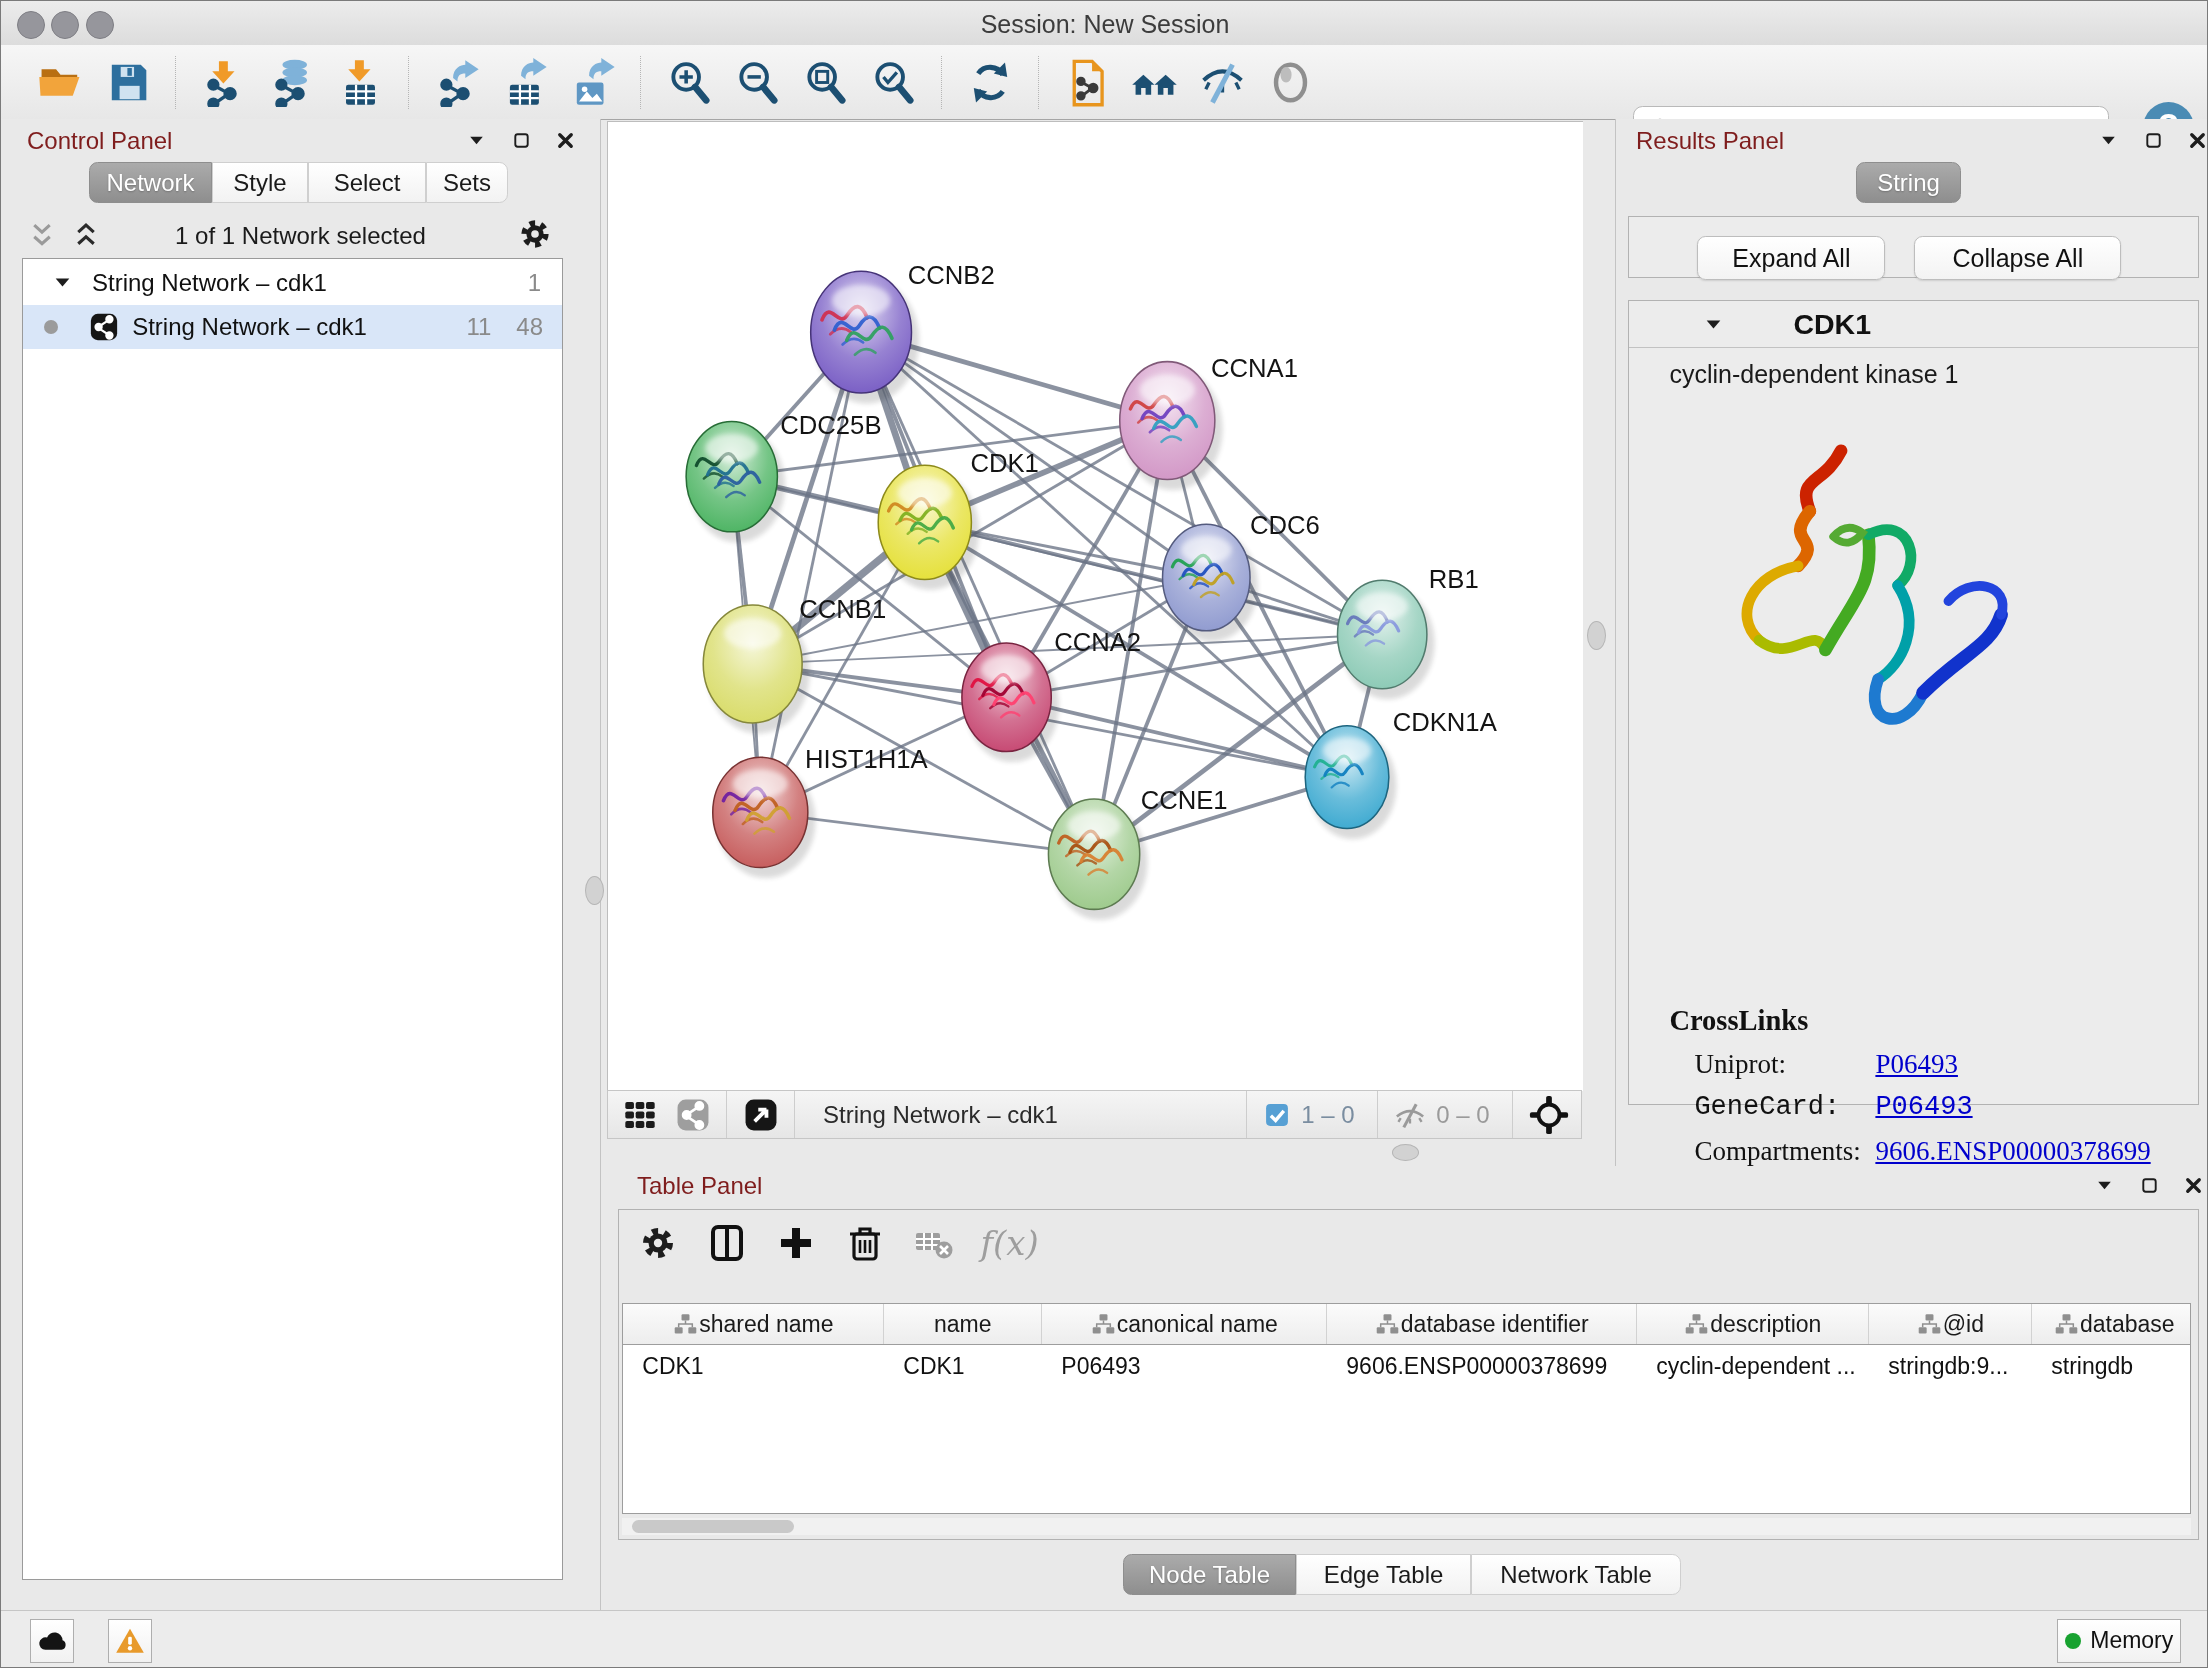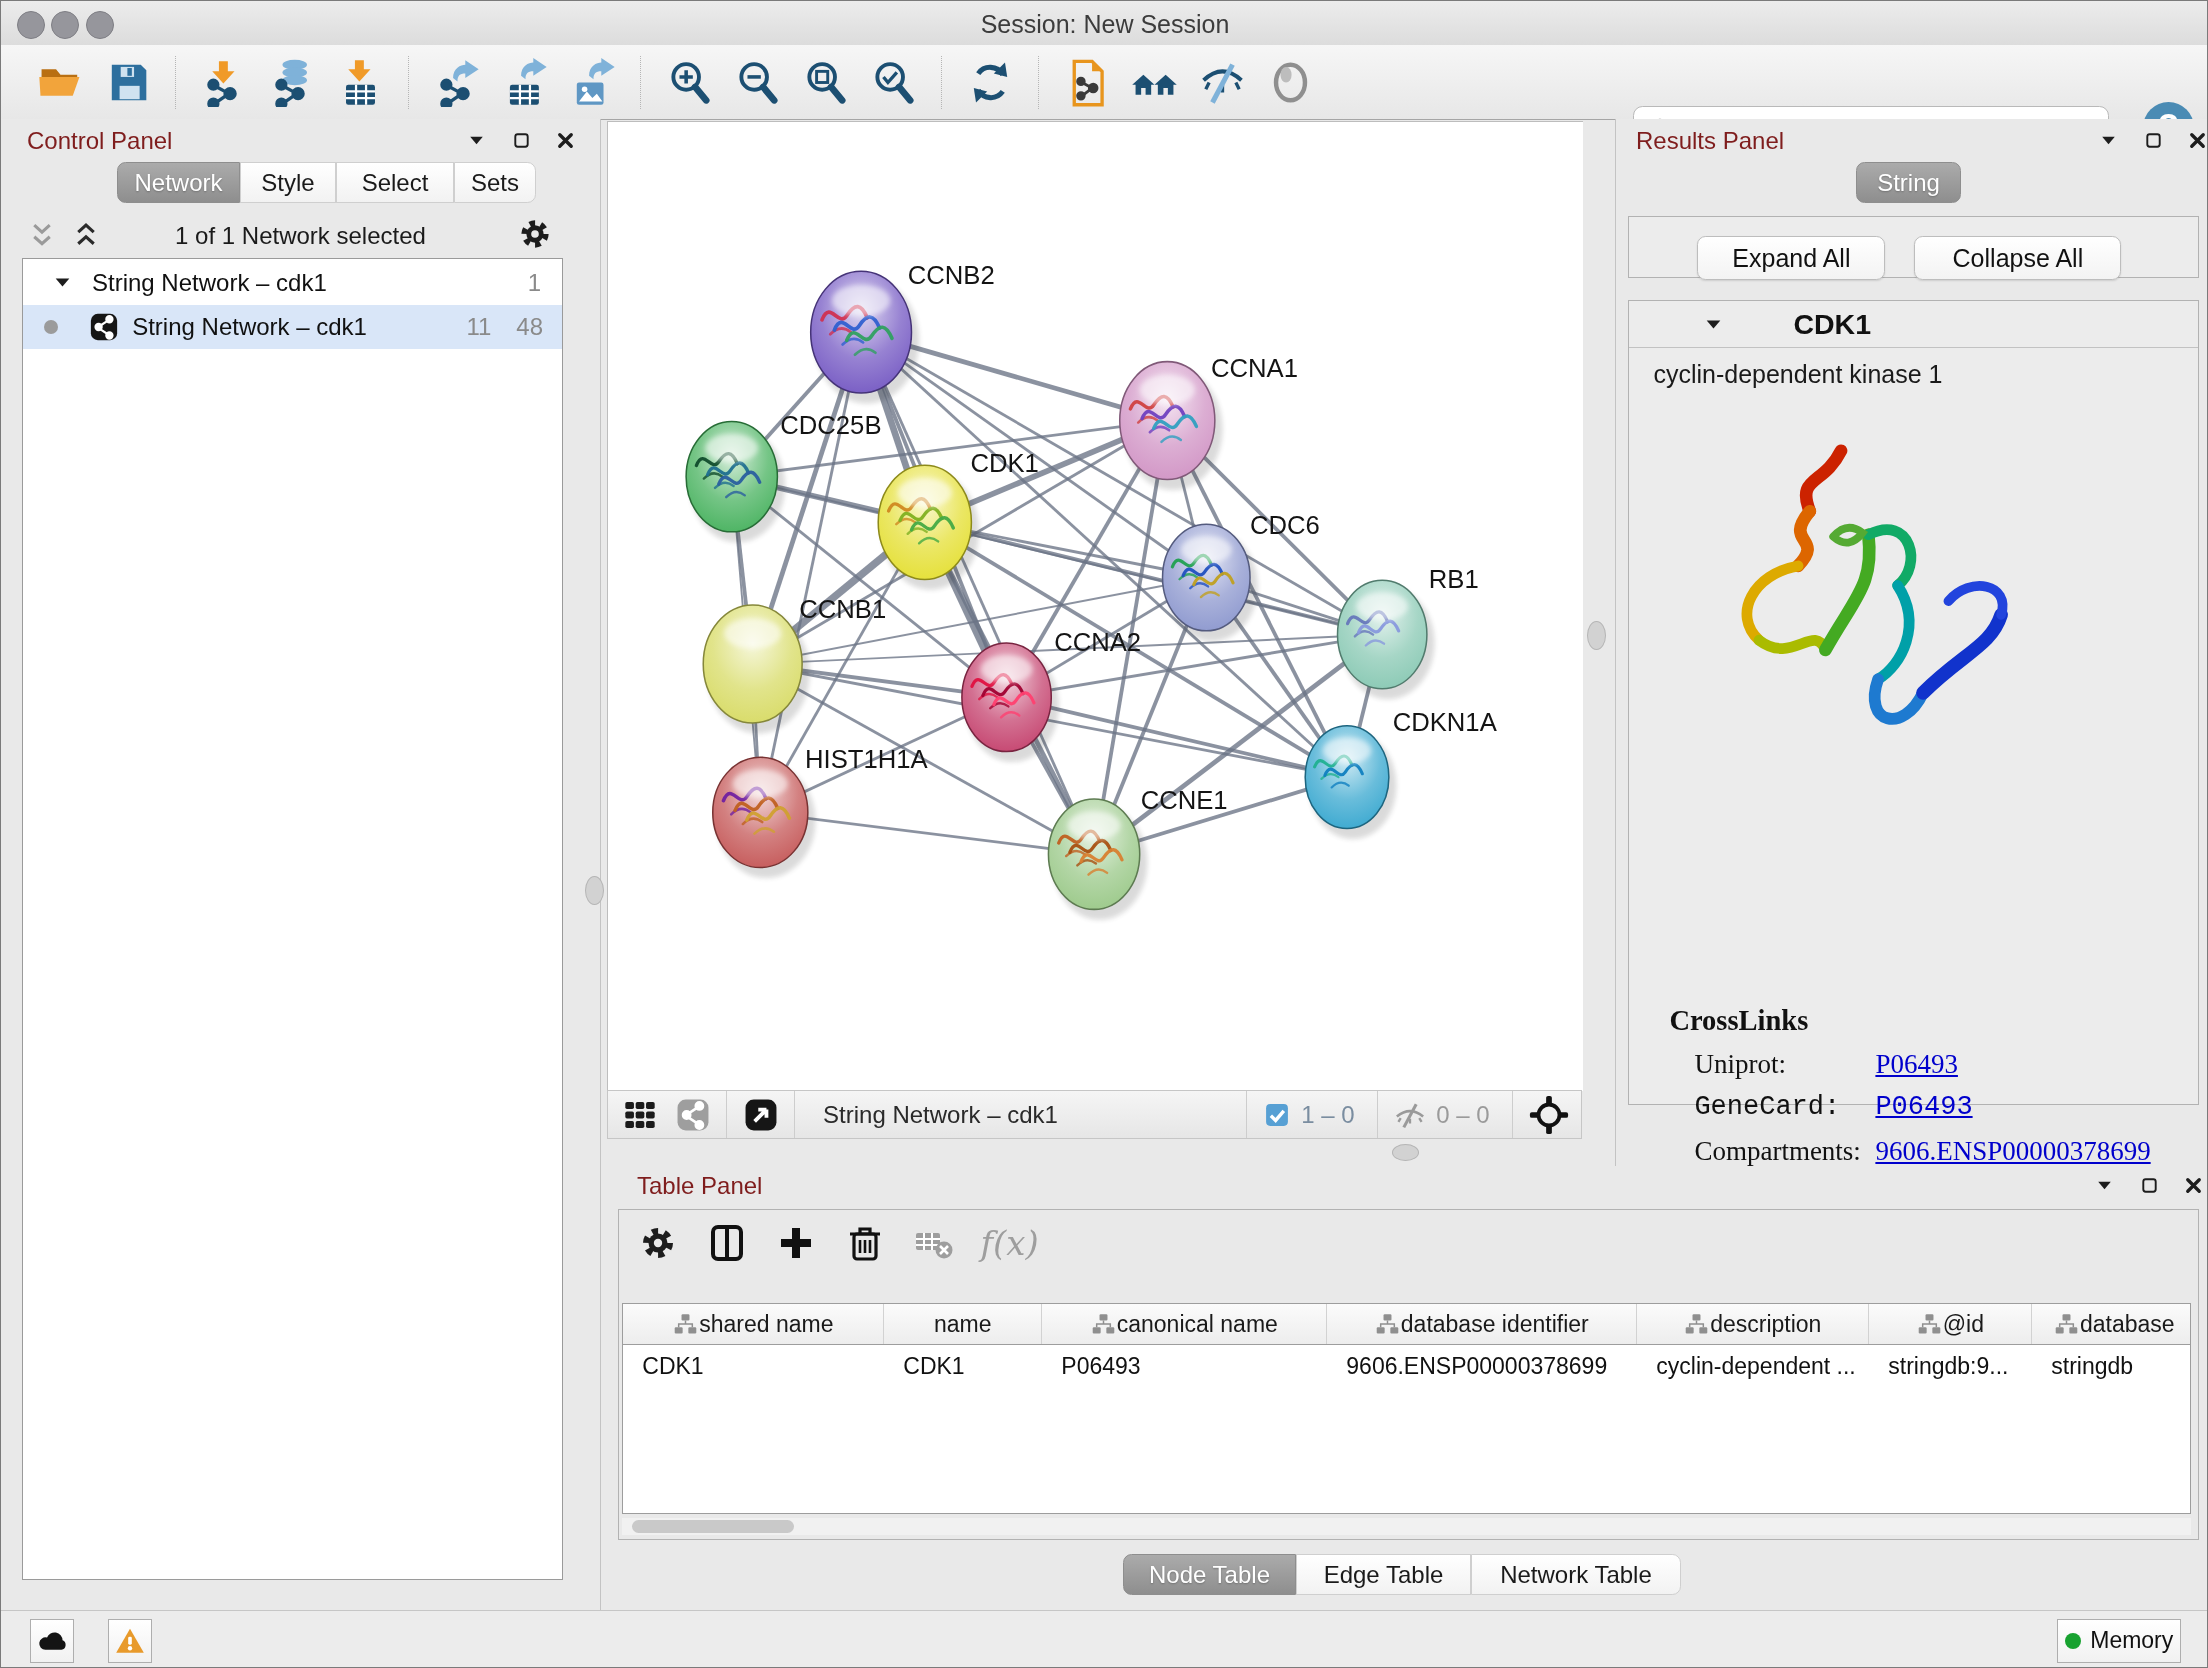--- a/index.html
+++ b/index.html
@@ -33,21 +33,21 @@
   .tab{height:41px;border:1px solid #cfcfcf;background:linear-gradient(#ffffff,#f2f2f2);
     color:#1a1a1a;font-size:24px;display:flex;align-items:center;justify-content:center;
     box-sizing:border-box;cursor:pointer;}
   .tab.active{background:linear-gradient(#ababab,#8e8e8e);color:#fff;border-color:#8e8e8e;
     text-shadow:0 1px 1.9px rgba(0,0,0,.25);}
   .tab.first{border-radius:8.6px 0 0 8.6px;}
   .tab.last{border-radius:0 8.6px 8.6px 0;}
   
   .cp{position:absolute;left:0;top:118px;width:599px;height:1491px;background:#e9e9e9;
       border-right:1px solid #c3c3c3;}
-  .cp-tabs{position:absolute;left:88px;top:43px;display:flex;margin-left:28px;}
+  .cp-tabs{position:absolute;left:88px;top:43px;display:flex;}
   .treebox{position:absolute;left:21px;top:139px;width:539px;height:1320px;background:#fff;
     border:1.9px solid #9a9a9a;}
   .treerow{position:absolute;left:0;width:100%;height:44px;display:flex;align-items:center;font-size:24px;color:#111;}
   .treerow .cnt{color:#8a8a8a;}
   .selrow{background:#d9e6f8;}
   
   .canvas{position:absolute;left:606px;top:120px;width:975px;height:969px;background:#fff;
     border-left:1px solid #bdbdbd;border-top:1px solid #bdbdbd;}
   .navbar{position:absolute;left:606px;top:1089px;width:975px;height:49px;
     background:linear-gradient(#f5f5f5,#e6e6e6);border:1px solid #c6c6c6;box-sizing:border-box;
@@ -60,21 +60,21 @@
   .rp{position:absolute;left:1614px;top:118px;width:594px;height:1047px;background:#e9e9e9;
      border-left:1px solid #c3c3c3;}
   .rp-tab{position:absolute;left:240px;top:43px;width:105px;}
   .rbox{position:absolute;background:#ececec;border:1.9px solid #b2b2b2;box-sizing:border-box;}
   .btn{background:linear-gradient(#ffffff,#f3f3f3);border:1px solid #bdbdbd;border-radius:8.6px;
     font-size:25px;color:#111;display:flex;align-items:center;justify-content:center;cursor:pointer;
     box-shadow:0 1px 1.9px rgba(0,0,0,.12);}
   .geneheader{position:absolute;left:0;top:0;width:100%;height:46px;border-bottom:1px solid #c2c2c2;
     display:flex;align-items:center;}
   .genename{font-size:28.5px;font-weight:bold;color:#111;}
-  .genedesc{position:absolute;left:24px;top:59px;font-size:25px;color:#1a1a1a;}
+  .genedesc{position:absolute;left:40px;top:59px;font-size:25px;color:#1a1a1a;}
   .xl{font-family:"Liberation Serif",serif;}
   .xl-title{position:absolute;left:40px;top:704px;font-size:28.5px;font-weight:bold;color:#111;}
   .xl-row{position:absolute;left:65px;width:495px;height:44px;font-size:27px;color:#111;display:flex;}
   .xl-row .lab{width:181px;}
   .xl-row a{color:#0000cc;text-decoration:underline;cursor:pointer;}
   
   .tp{position:absolute;left:606px;top:1165px;width:1603px;height:444px;background:#e9e9e9;}
   .tpbox{position:absolute;left:10.5px;top:43px;width:1581px;height:331px;background:#e9e9e9;
     border:1.9px solid #b2b2b2;box-sizing:border-box;}
   .tptools{position:absolute;left:17px;top:11.4px;display:flex;align-items:center;gap:25px;}

